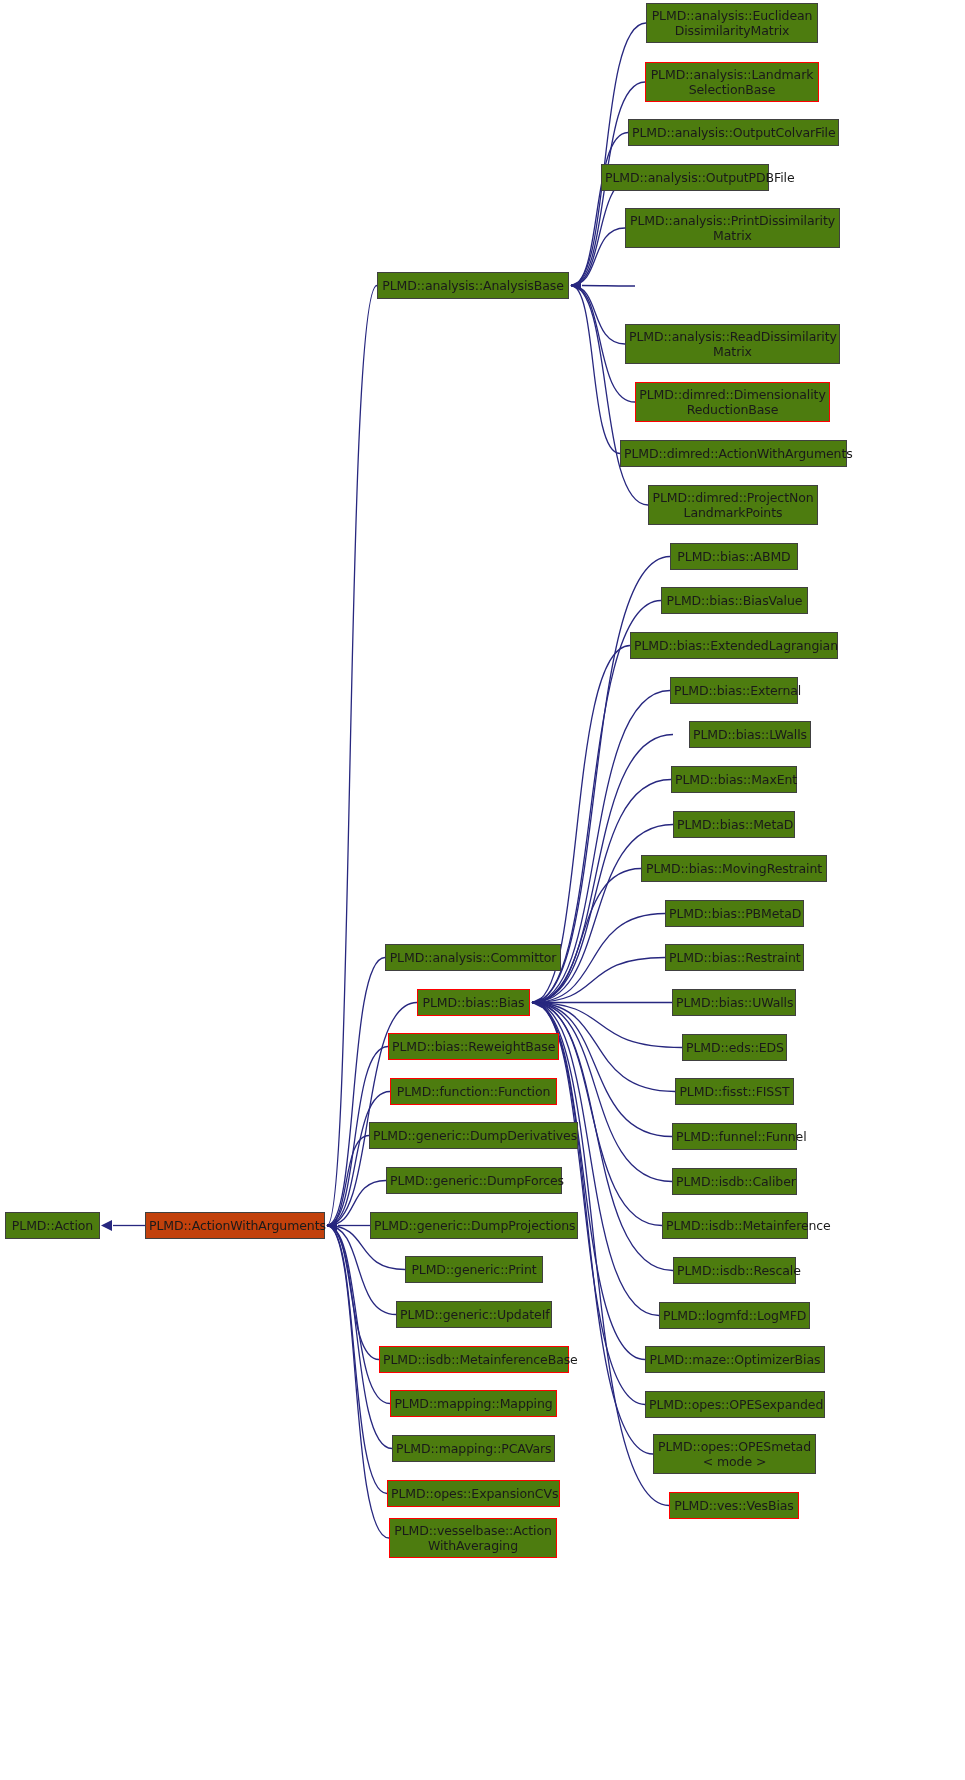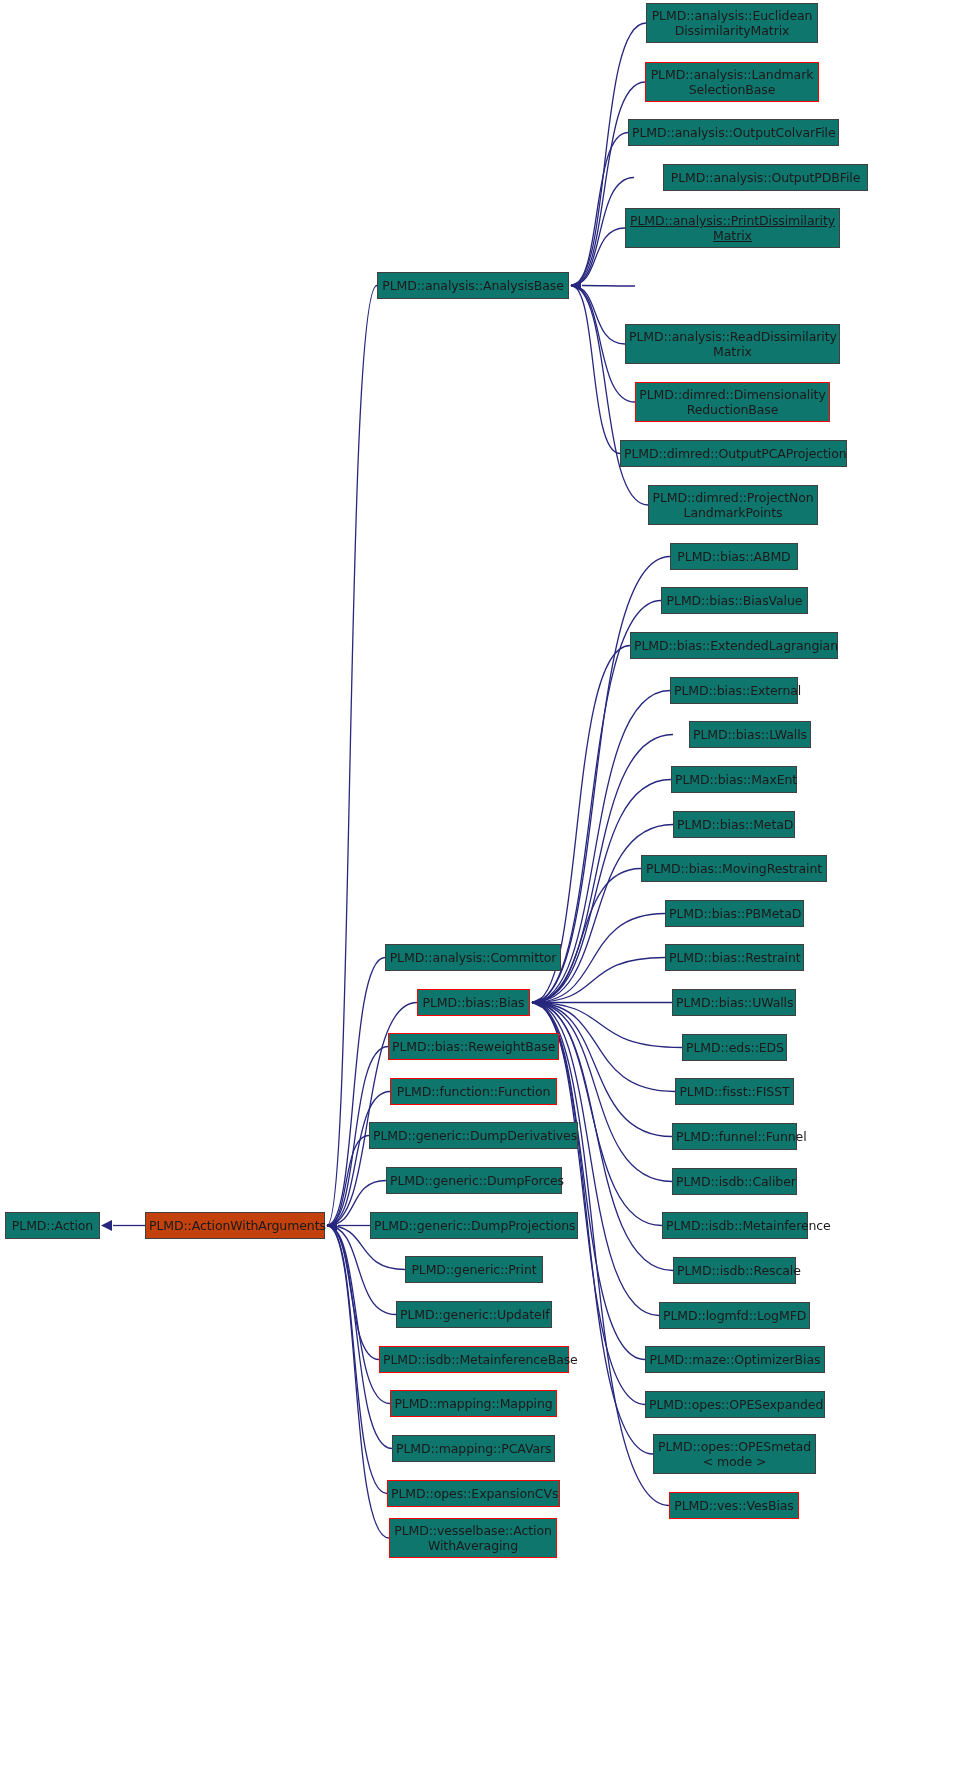--- a/index.html
+++ b/index.html
@@ -2,21 +2,21 @@
 <html><head>
 <meta charset="utf-8">
 <style>
   html,body{margin:0;padding:0;background:#ffffff;}
   body{font-family:"DejaVu Sans","Liberation Sans",sans-serif;}
   #diagram{position:relative;width:965px;height:1780px;overflow:hidden;background:#fff;}
   #edges{position:absolute;left:0;top:0;width:965px;height:1780px;}
   .node{
     position:absolute;
     box-sizing:border-box;
-    background:#0f766e;
+    background:#4d7c0f;
     border:1px solid #404040;
     display:flex;
     align-items:center;
     justify-content:center;
     text-align:center;
     font-size:12.5px;
     line-height:15px;
     color:#1a1a1a;
     white-space:pre-line;
     padding:0 3px;
@@ -85,28 +85,28 @@
       <polygon points="101,1225.5 112,1220 112,1231" fill="#27277f"></polygon>
     </svg>
 <div class="node" style="left: 5px; top: 1212px; width: 95px; height: 27px;"><span class="lbl">PLMD::Action</span></div>
     <div class="node current" style="left: 145px; top: 1212px; width: 180px; height: 27px;"><span class="lbl">PLMD::ActionWithArguments</span></div>
     <div class="node" style="left: 377px; top: 272px; width: 192px; height: 27px;"><span class="lbl">PLMD::analysis::AnalysisBase</span></div>
     <div class="node" style="left: 646px; top: 3px; width: 172px; height: 40px;"><span class="lbl">PLMD::analysis::Euclidean
 DissimilarityMatrix</span></div>
     <div class="node red" style="left: 645px; top: 62px; width: 174px; height: 40px;"><span class="lbl">PLMD::analysis::Landmark
 SelectionBase</span></div>
     <div class="node" style="left: 628px; top: 119px; width: 211px; height: 27px;"><span class="lbl">PLMD::analysis::OutputColvarFile</span></div>
-    <div class="node" style="left: 663px; top: 164px; width: 205px; height: 27px;"><span class="lbl">PLMD::analysis::OutputPDBFile</span></div>
-    <div class="node" style="left: 625px; top: 208px; width: 215px; height: 40px; text-decoration: underline;"><span class="lbl">PLMD::analysis::PrintDissimilarity
+    <div class="node" style="left: 601px; top: 164px; width: 168px; height: 27px;"><span class="lbl">PLMD::analysis::OutputPDBFile</span></div>
+    <div class="node" style="left: 625px; top: 208px; width: 215px; height: 40px;"><span class="lbl">PLMD::analysis::PrintDissimilarity
 Matrix</span></div>
     <div class="node" style="left: 625px; top: 324px; width: 215px; height: 40px;"><span class="lbl">PLMD::analysis::ReadDissimilarity
 Matrix</span></div>
     <div class="node red" style="left: 635px; top: 382px; width: 195px; height: 40px;"><span class="lbl">PLMD::dimred::Dimensionality
 ReductionBase</span></div>
-    <div class="node" style="left: 620px; top: 440px; width: 227px; height: 27px;"><span class="lbl">PLMD::dimred::OutputPCAProjection</span></div>
+    <div class="node" style="left: 620px; top: 440px; width: 227px; height: 27px;"><span class="lbl">PLMD::dimred::ActionWithArguments</span></div>
     <div class="node" style="left: 648px; top: 485px; width: 170px; height: 40px;"><span class="lbl">PLMD::dimred::ProjectNon
 LandmarkPoints</span></div>
     <div class="node" style="left: 385px; top: 944px; width: 176px; height: 27px;"><span class="lbl">PLMD::analysis::Committor</span></div>
     <div class="node red" style="left: 417px; top: 989px; width: 113px; height: 27px;"><span class="lbl">PLMD::bias::Bias</span></div>
     <div class="node red" style="left: 388px; top: 1033px; width: 171px; height: 27px;"><span class="lbl">PLMD::bias::ReweightBase</span></div>
     <div class="node red" style="left: 390px; top: 1078px; width: 167px; height: 27px;"><span class="lbl">PLMD::function::Function</span></div>
     <div class="node" style="left: 369px; top: 1122px; width: 209px; height: 27px;"><span class="lbl">PLMD::generic::DumpDerivatives</span></div>
     <div class="node" style="left: 386px; top: 1167px; width: 176px; height: 27px;"><span class="lbl">PLMD::generic::DumpForces</span></div>
     <div class="node" style="left: 370px; top: 1212px; width: 208px; height: 27px;"><span class="lbl">PLMD::generic::DumpProjections</span></div>
     <div class="node" style="left: 405px; top: 1256px; width: 138px; height: 27px;"><span class="lbl">PLMD::generic::Print</span></div>

